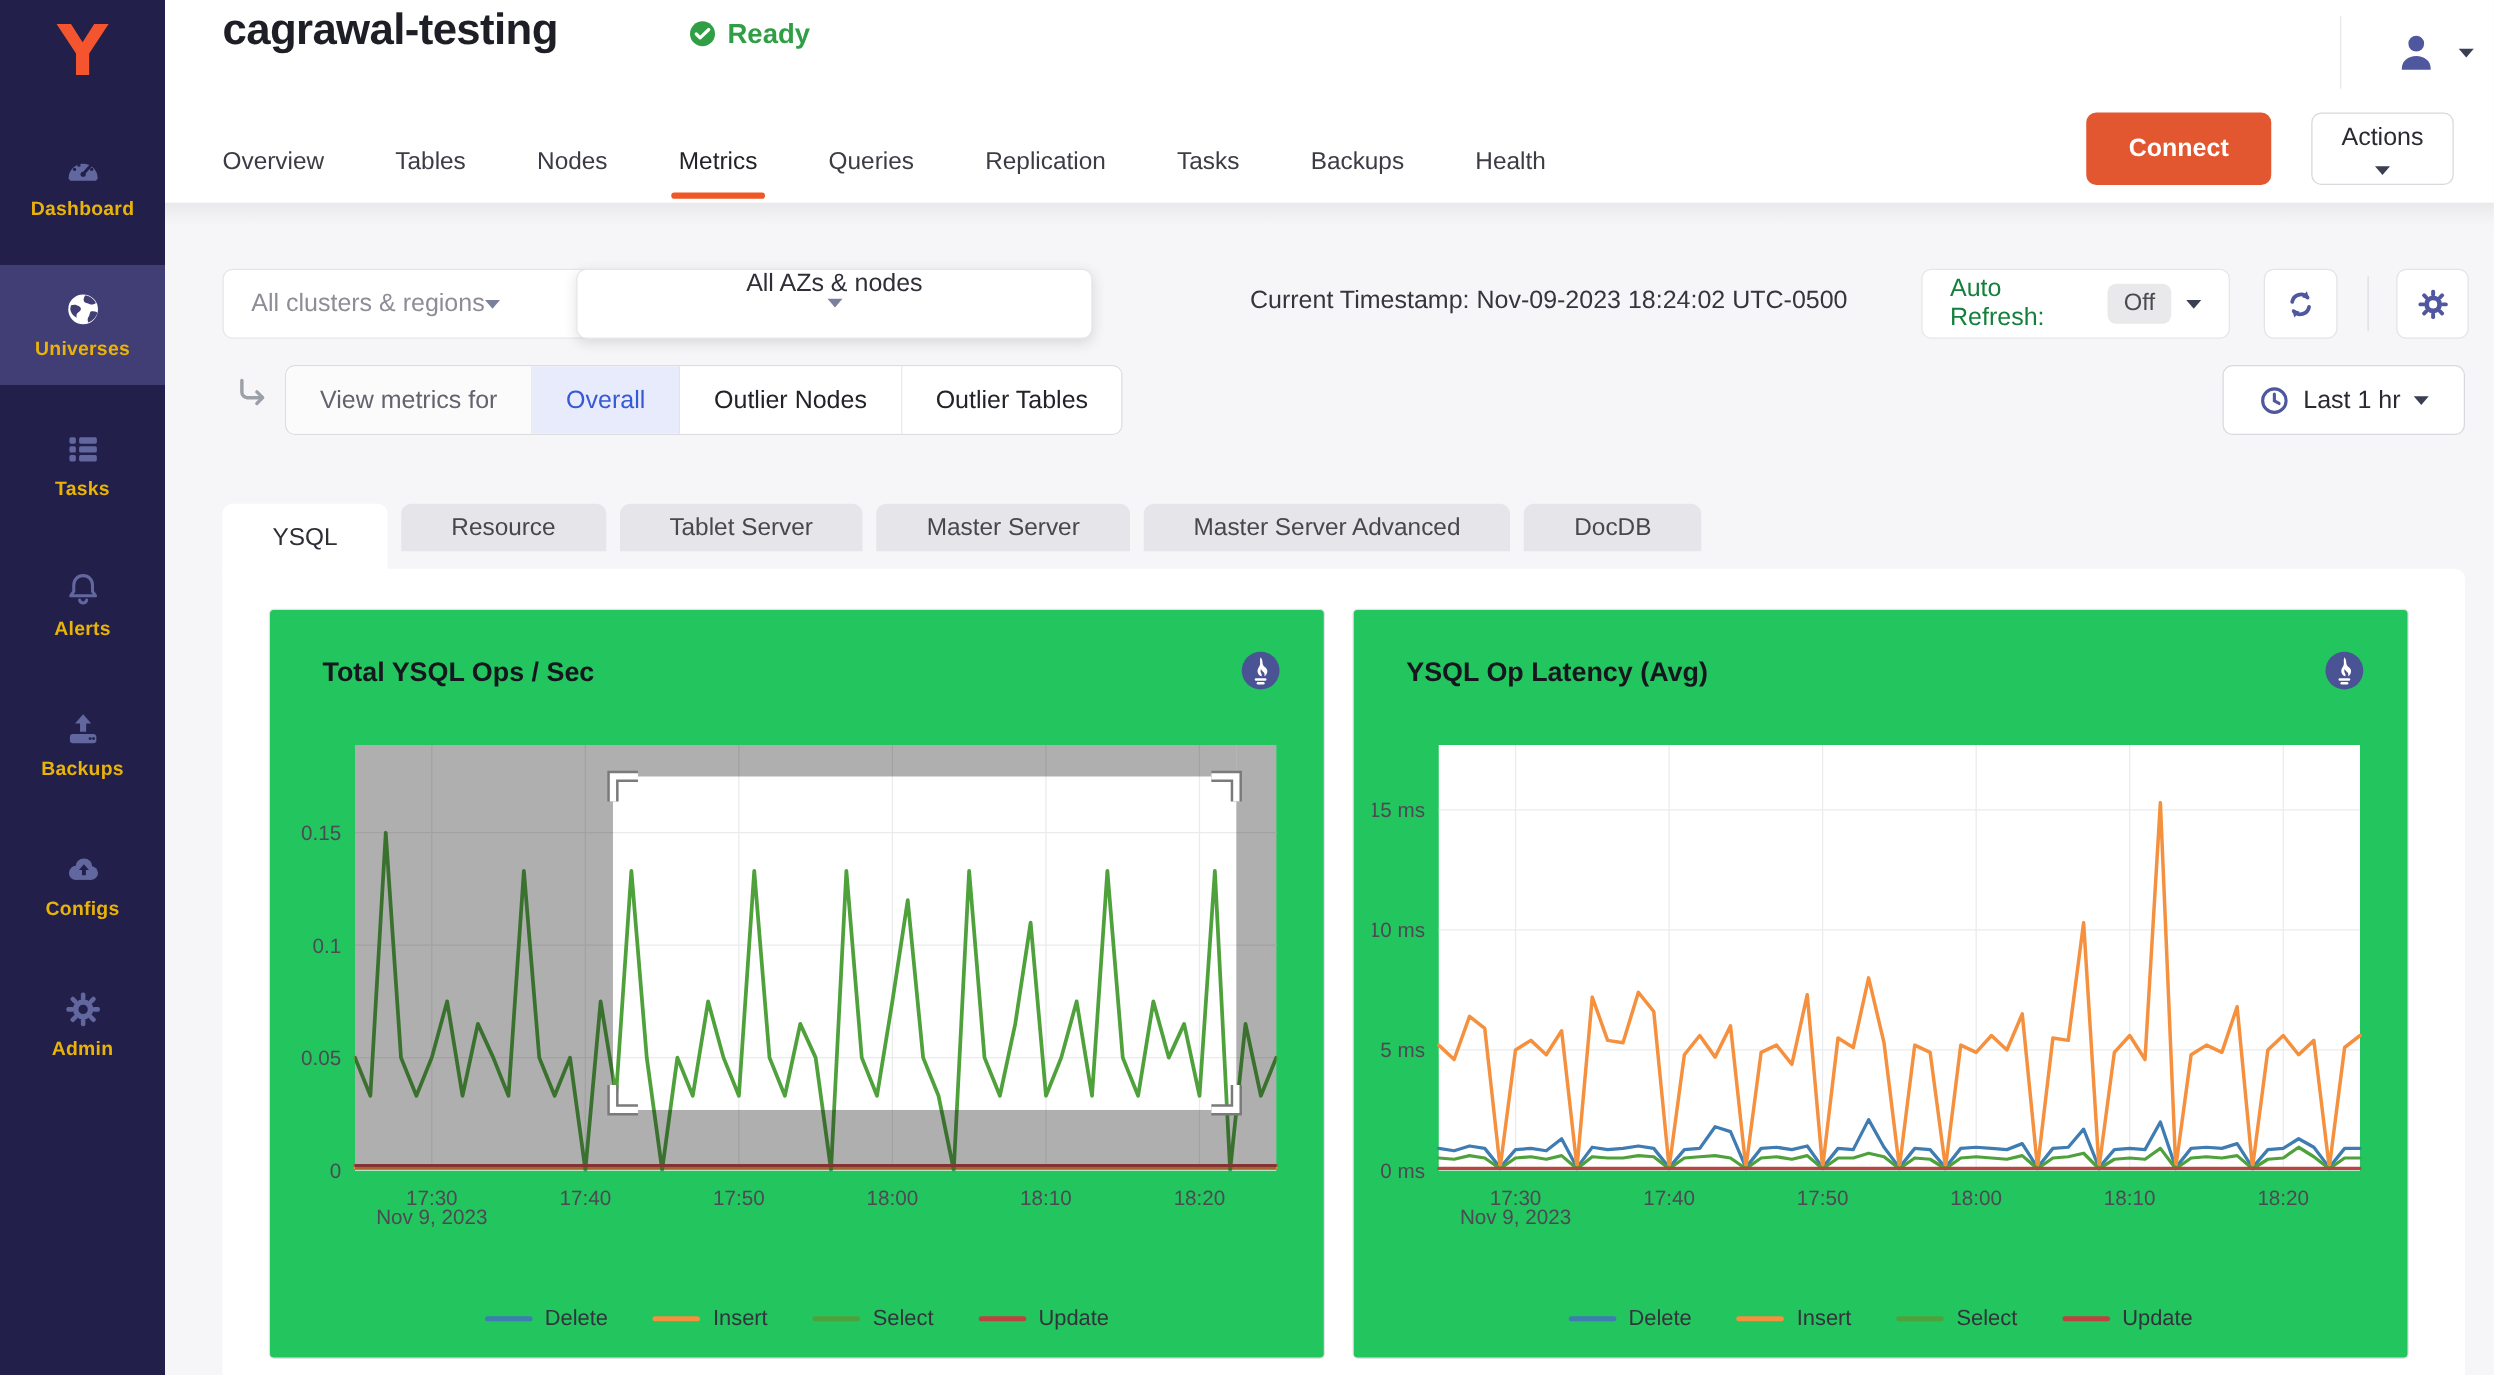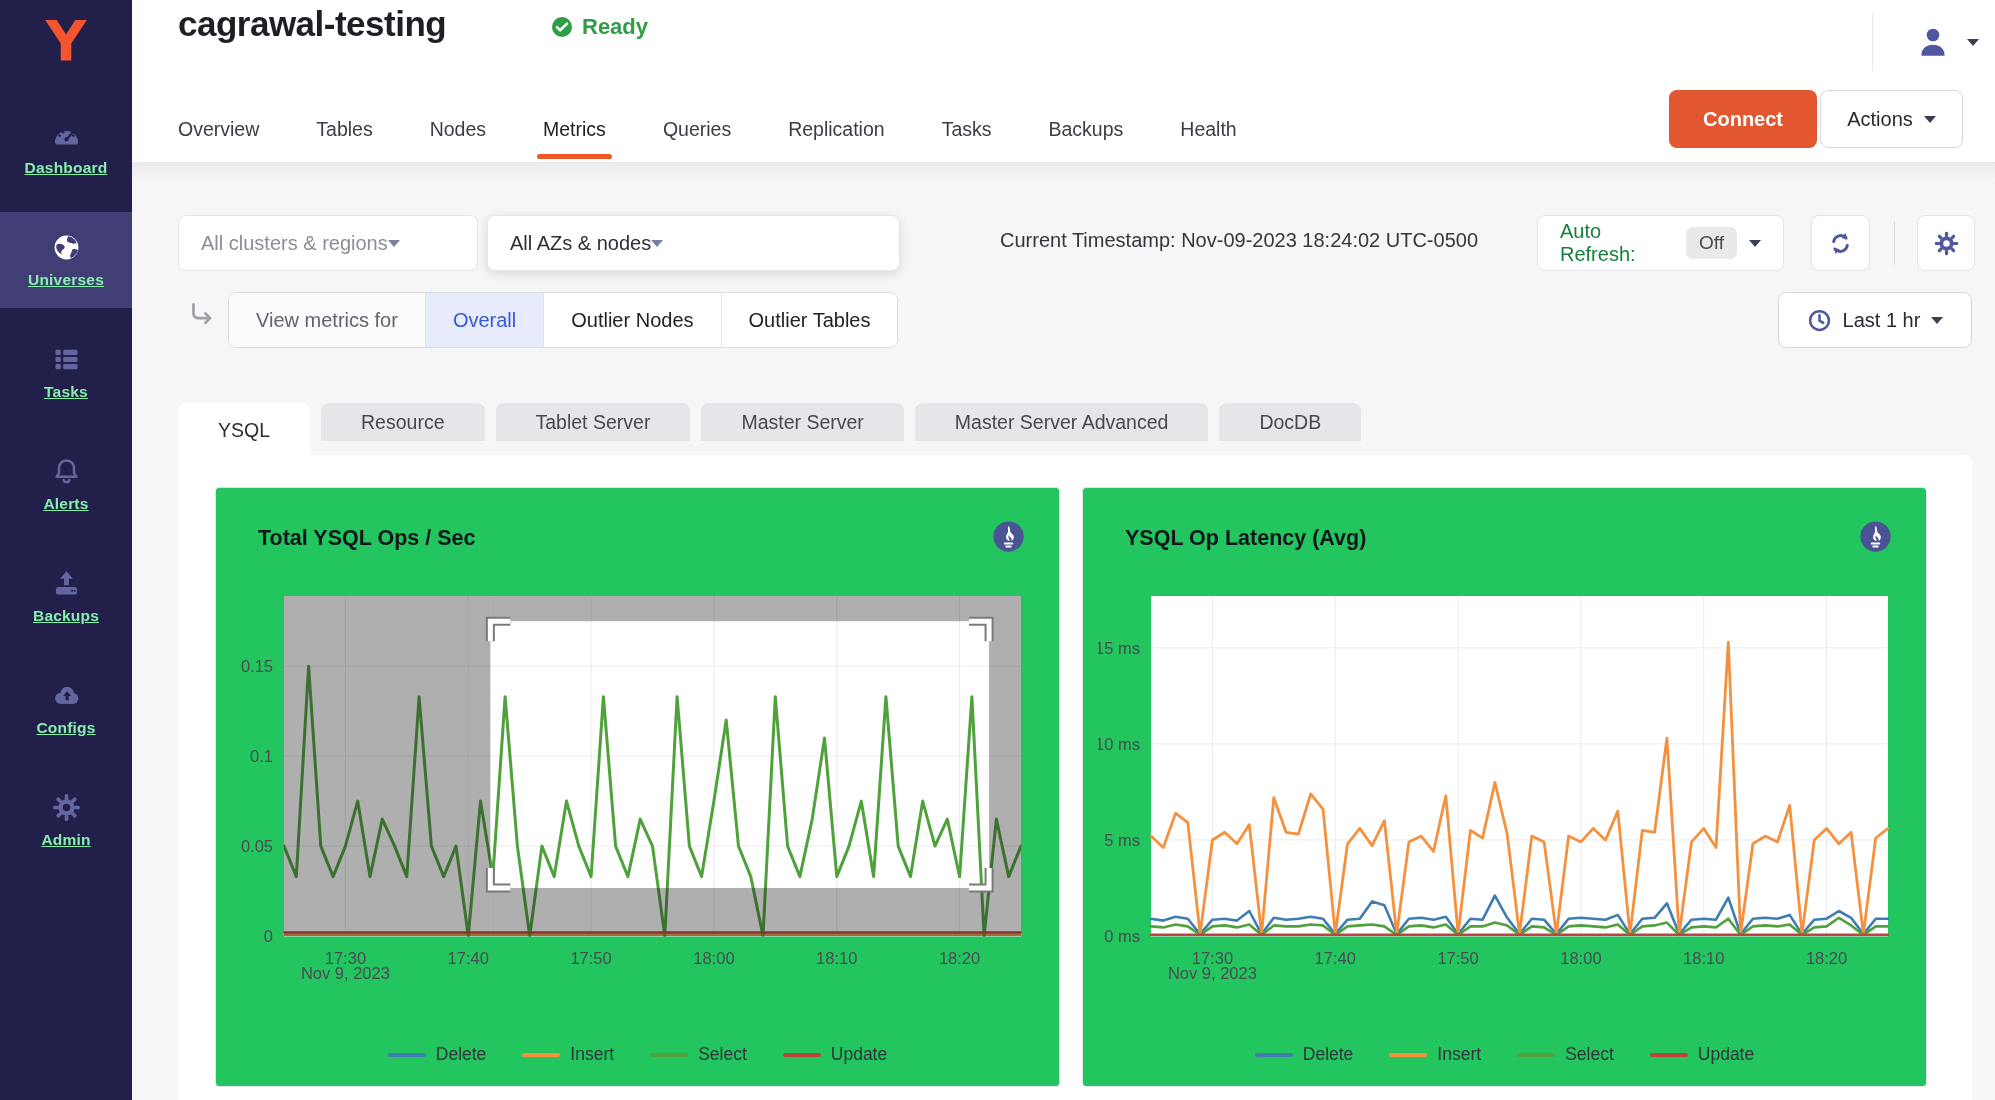--- a/index.html
+++ b/index.html
@@ -4,42 +4,42 @@
 <style>
   * { margin:0; padding:0; box-sizing:border-box; }
   html,body { width:1995px; height:1100px; overflow:hidden; background:#F6F6F8;
     font-family:"Liberation Sans", sans-serif; }
 
   
   .sidebar { position:absolute; left:0; top:0; width:132px; height:1100px; background:#22204A; z-index:5; }
   .logo-box { height:100px; display:flex; align-items:flex-start; justify-content:center; padding-top:8px; }
   .side-item { width:132px; height:96px; margin-bottom:16px; display:flex; flex-direction:column;
     align-items:center; justify-content:center; gap:8px; color:#63679F; cursor:pointer; }
-  .side-item .lbl { color:#86efac; font-size:15.5px; font-weight:700; letter-spacing:.2px;text-decoration:underline; }
+  .side-item .lbl { color:#eab308; font-size:15.5px; font-weight:700; letter-spacing:.2px; }
   .side-item.active { background:#403E74; color:#FFFFFF; }
   .side-item svg { width:31px; height:31px; }
 
   
   .header { position:absolute; left:132px; top:0; width:1863px; height:162px; background:#FFFFFF; z-index:3; }
   .page-title { position:absolute; left:46px; top:4px; font-size:35px; font-weight:700; color:#1E1E26; letter-spacing:-.5px; }
   .ready { position:absolute; left:418px; top:14px; display:flex; align-items:center; gap:8px; }
   .ready .txt { color:#2F9E44; font-size:22px; font-weight:700; }
   .user-box { position:absolute; right:16px; top:10px; height:64px; display:flex; align-items:center; gap:16px; }
   .user-divider { width:1px; height:58px; background:#E7E7EB; margin-right:26px; }
   .caret { width:0; height:0; border-left:6.5px solid transparent; border-right:6.5px solid transparent; border-top:7.5px solid #3A3F51; }
   .caret.blue { border-top-color:#7B7F9E; }
   .tabs { position:absolute; left:46px; bottom:0; height:66px; display:flex; gap:57px; align-items:stretch; }
   .tab { display:flex; align-items:center; font-size:19.5px; color:#3C3C45; cursor:pointer; position:relative; }
   .tab.active { color:#222229; }
   .tab.active::after { content:""; position:absolute; left:-6px; right:-6px; bottom:3px; height:5px; border-radius:3px; background:#EF5824; }
   .btn { display:flex; align-items:center; justify-content:center; gap:11px; border-radius:8px; cursor:pointer;
     font-size:20px; background:#FFF; border:1.5px solid #D8D8DE; color:#2A2A32; }
   .btn.primary { background:#E2572F; border:none; color:#FFF; font-weight:700; }
   .connect-btn { position:absolute; right:178px; top:90px; width:148px; height:58px; }
-  .actions-btn { position:absolute; right:32px; top:90px; width:143px; height:58px; }
+  .actions-btn { position:absolute; right:32px; top:90px; width:114px; height:58px;flex-direction:column; }
 
   
   .content-shadow { position:absolute; left:132px; top:162px; width:1863px; height:18px;
     background:linear-gradient(#E9E9EC, #F6F6F8); }
   .select-box { position:absolute; top:215px; height:56px; background:#FFF; border:1px solid #E6E6EA; border-radius:8px;
     display:flex; align-items:center; justify-content:flex-start; padding:0 22px; font-size:20px; cursor:pointer; }
   .ts-label { position:absolute; left:1000px; top:229px; font-size:20px; color:#35353D; }
   .icon-btn { position:absolute; top:215px; width:59px; height:56px; background:#FFF; border:1px solid #E3E3E8;
     border-radius:8px; display:flex; align-items:center; justify-content:center; cursor:pointer; color:#4F589E; }
   .v-div { position:absolute; left:1894px; top:221px; width:1px; height:44px; background:#DCDCE1; }
@@ -188,21 +188,21 @@
     <span>Actions</span>
     <div class="caret"></div>
   </div>
 </div>
 <div class="content-shadow"></div>
 
 <div class="select-box" style="left:178px; width:300px; color:#8D8D97;">
   <span>All clusters &amp; regions</span>
   <div class="caret blue"></div>
 </div>
-<div class="select-box" style="left:487px; width:413px; color:#2F2F38; box-shadow:0 3px 10px rgba(40,40,60,.14);">
+<div class="select-box" style="left:461px; width:413px; color:#2F2F38; box-shadow:0 3px 10px rgba(40,40,60,.14);flex-direction:column;">
   <span>All AZs &amp; nodes</span>
   <div class="caret blue"></div>
 </div>
 <div class="ts-label">Current Timestamp: Nov-09-2023 18:24:02 UTC-0500</div>
 <div class="select-box" style="left:1537px; width:247px; gap:12px; justify-content:flex-start;">
   <span style="color:#15803d;">Auto Refresh:</span>
   <span class="pill">Off</span>
   <div class="caret"></div>
 </div>
 <div class="icon-btn" style="left:1811px;">

